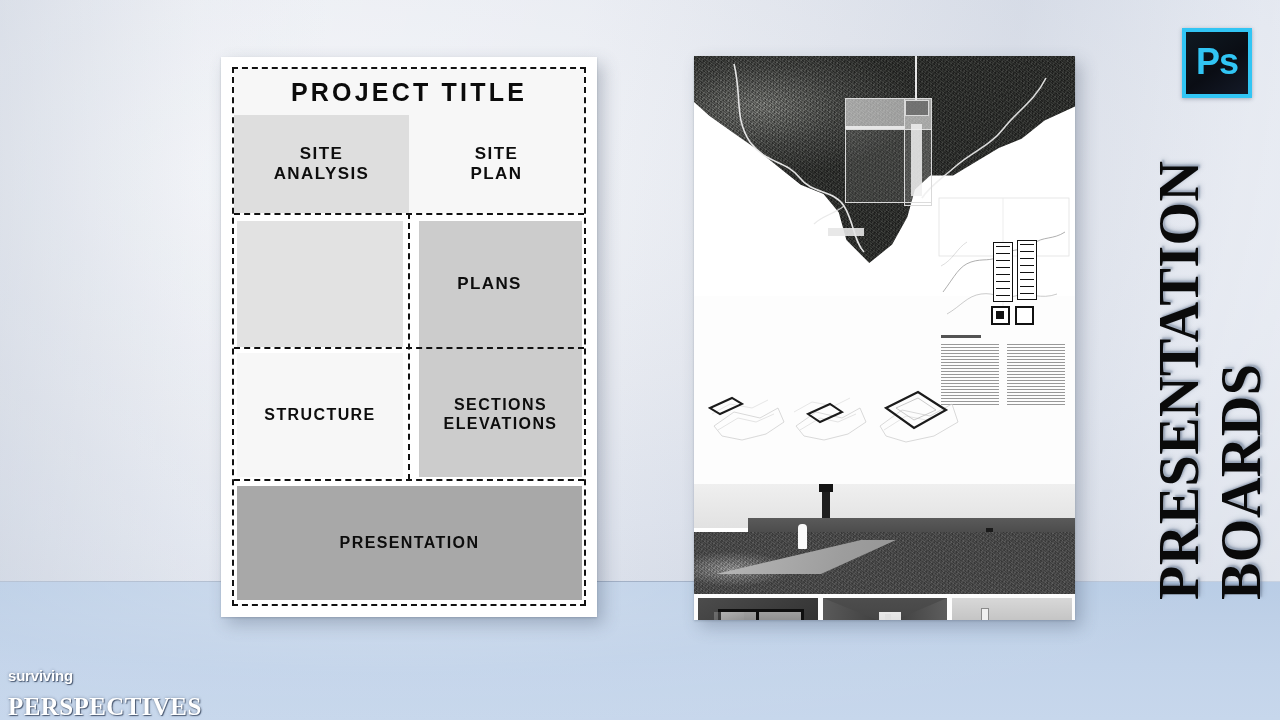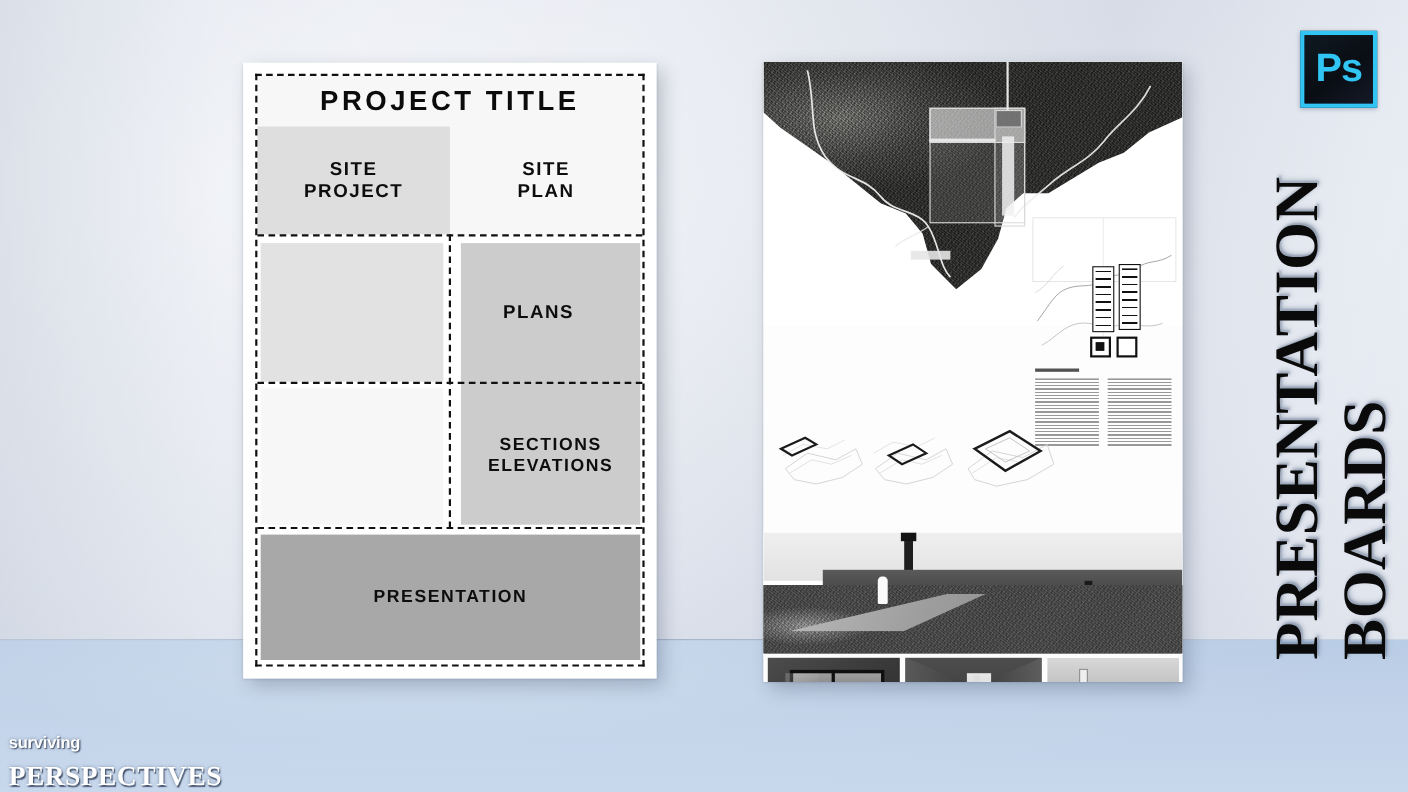--- a/index.html
+++ b/index.html
@@ -256,38 +256,41 @@
       <div class="title-row">
         <span id="title-text">PROJECT TITLE</span>
       </div>
 
       <div class="block" style="left:0; top:46px; width:350px; height:98px; background:#f7f7f7;"></div>
       <div class="block" style="left:0; top:46px; width:175px; height:98px; background:#dedede;"></div>
 
       <div class="cell-label" style="left:0; top:46px; width:175px; height:98px; font-size:17px;">
         <span>
           <span>SITE</span><br>
-          <span>PROJECT</span>
+          <span>ANALYSIS</span>
         </span>
       </div>
       <div class="cell-label" style="left:175px; top:46px; width:175px; height:98px; font-size:17px;">
         <span>
           <span>SITE</span><br>
           <span>PLAN</span>
         </span>
       </div>
 
       <div class="block" style="left:185px; top:152px; width:163px; height:256px; background:#cccccc;"></div>
 
       <div class="block" style="left:3px; top:152px; width:166px; height:126px; background:#e2e2e2;"></div>
 
       <div class="block" style="left:3px; top:284px; width:166px; height:124px; background:#f7f7f7;"></div>
 
       <div class="cell-label" style="left:185px; top:152px; width:141px; height:126px; font-size:17px;">
         <span>PLANS</span>
+      </div>
+      <div class="cell-label" style="left:3px; top:284px; width:166px; height:124px; font-size:16px;">
+        <span>STRUCTURE</span>
       </div>
       <div class="cell-label" style="left:185px; top:284px; width:163px; height:124px; font-size:16px;">
         <span>
           <span>SECTIONS</span><br>
           <span>ELEVATIONS</span>
         </span>
       </div>
 
       <div class="block" style="left:3px; top:417px; width:345px; height:114px; background:#a8a8a8;"></div>
       <div class="cell-label" style="left:3px; top:417px; width:345px; height:114px; font-size:16px;">

